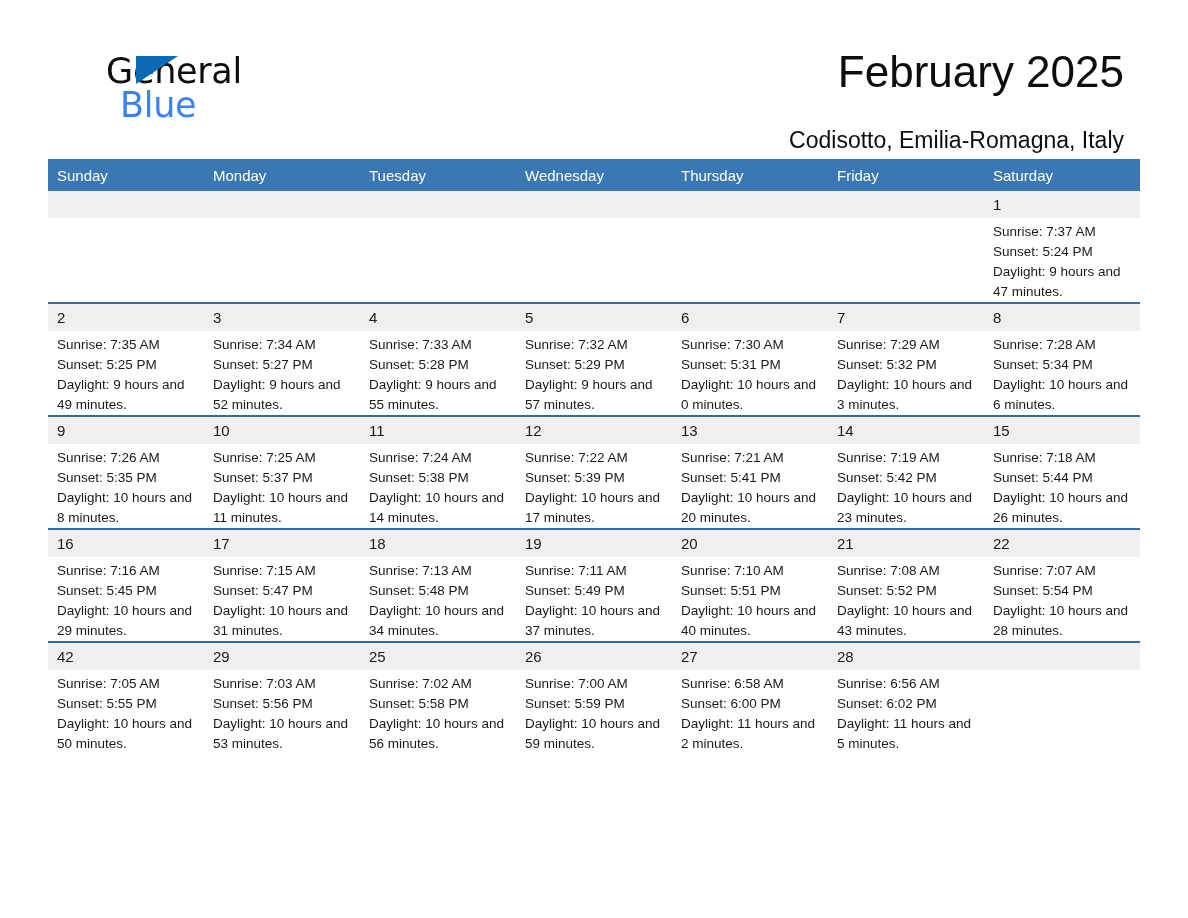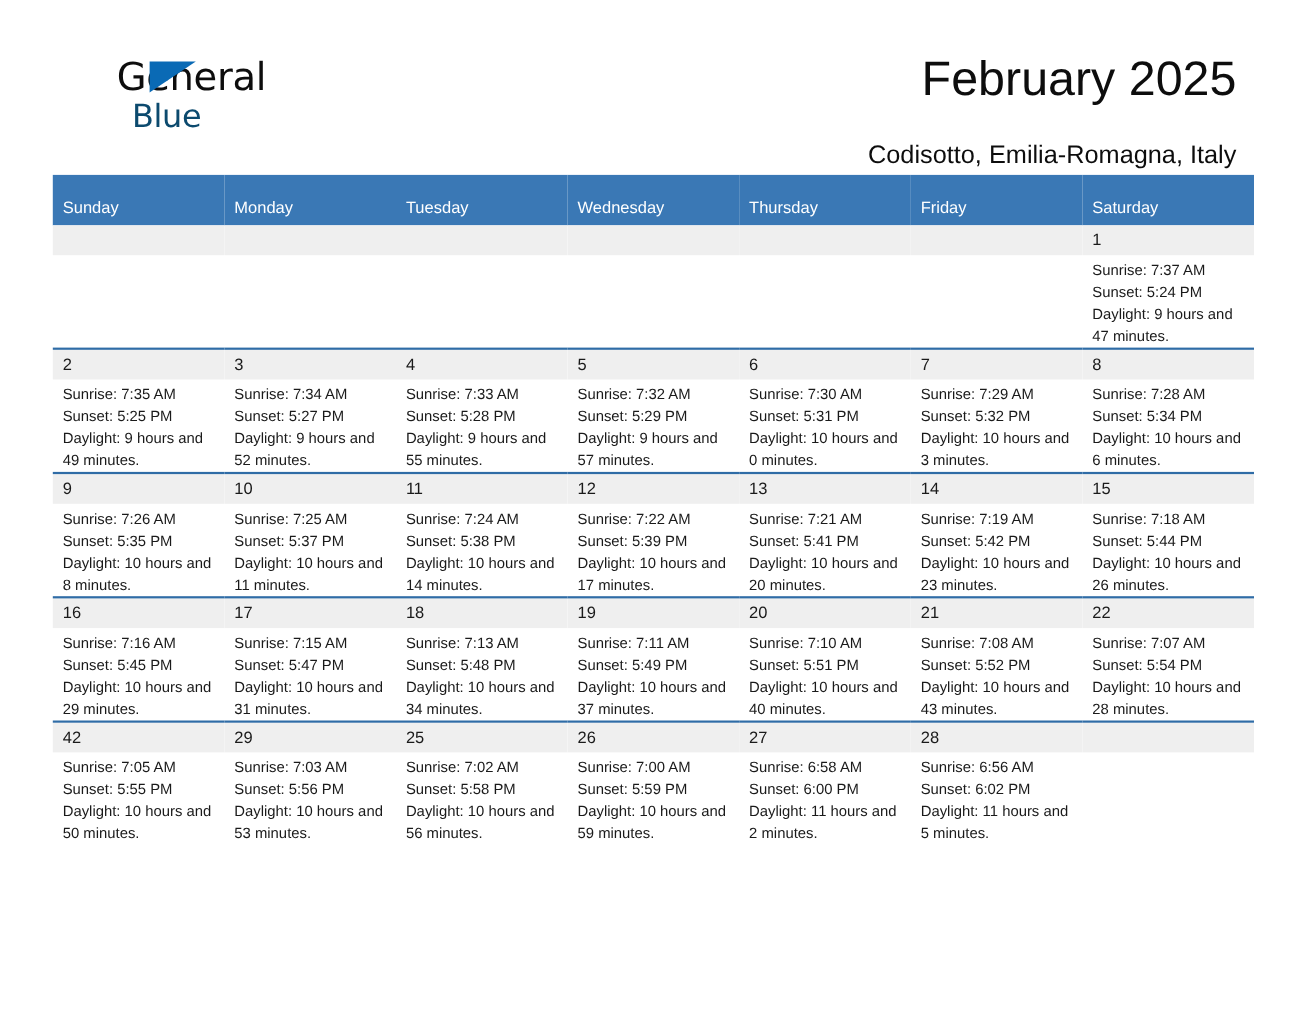--- a/index.html
+++ b/index.html
@@ -52,24 +52,24 @@
     top: 4px;
     width: 0;
     height: 0;
     border-left: 42px solid #0a6ab5;
     border-bottom: 28px solid transparent;
   }
   .logo-row2 {
     position: absolute;
     left: 76px;
     top: 34px;
-    font-size: 29px;
+    font-size: 35px;
     line-height: 38px;
     letter-spacing: -0.3px;
-    color: #0c4a6e;
+    color: #3b82f6;
     font-family: "DejaVu Sans", sans-serif;
     white-space: nowrap;
   }
   .title-block {
     position: absolute;
     right: 64px;
     top: 46px;
     text-align: right;
   }
   .month-title {
@@ -98,21 +98,21 @@
     width: 1092px;
     border-collapse: collapse;
     table-layout: fixed;
   }
   table.cal th {
     background: #3a78b5;
     color: #ffffff;
     font-size: 15px;
     font-weight: 400;
     text-align: left;
-    padding: 21px 0 7px 9px;
+    padding: 7px 0 7px 9px;
     height: 18px;
     font-family: "Liberation Sans", sans-serif;
   }
   table.cal td {
     vertical-align: top;
     padding: 0;
     width: 156px;
     height: 111px;
     border-top: 2px solid #2f6ca6;
     background: #ffffff;

